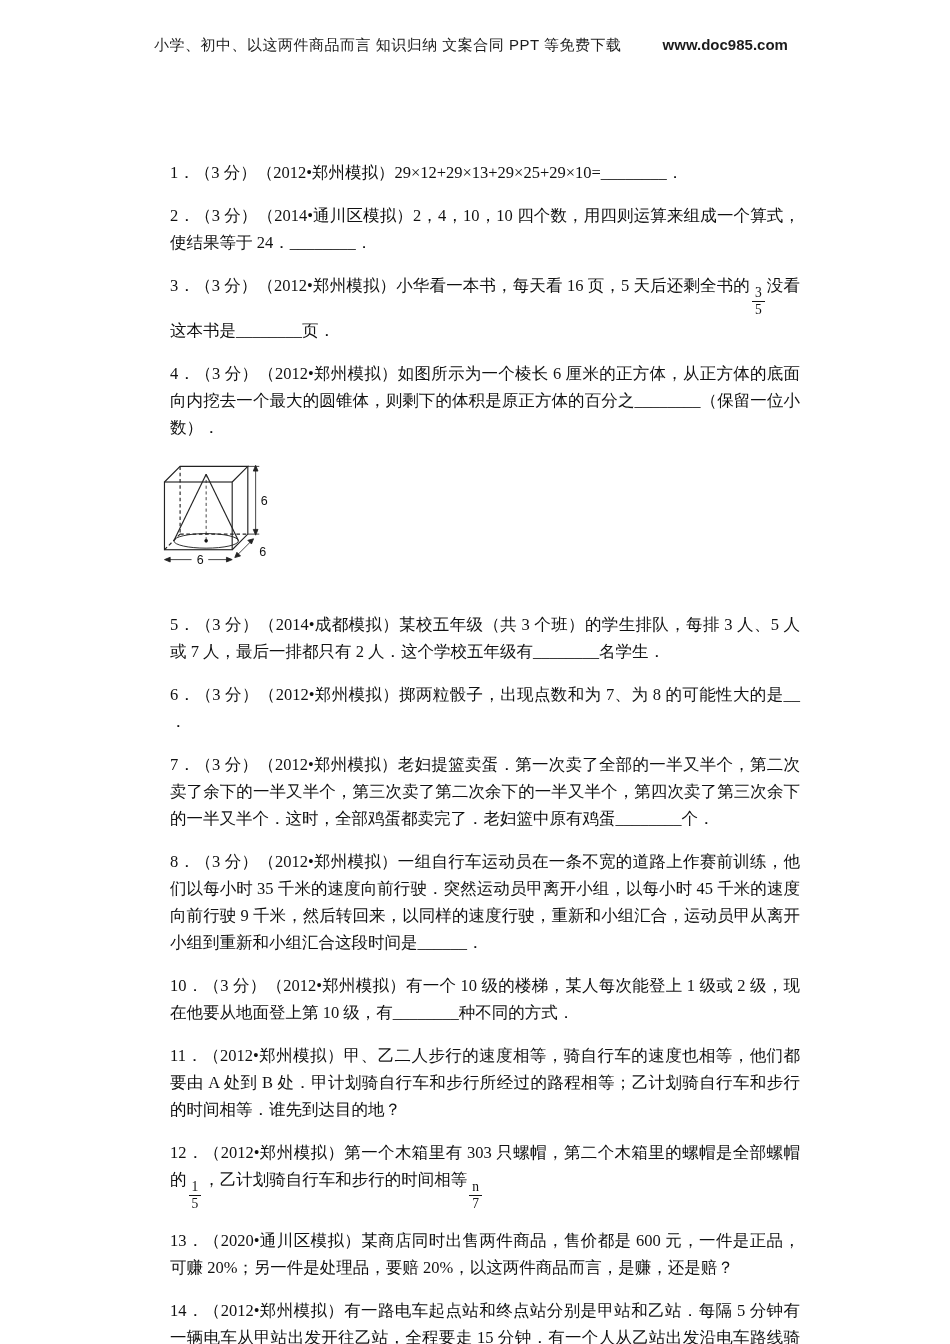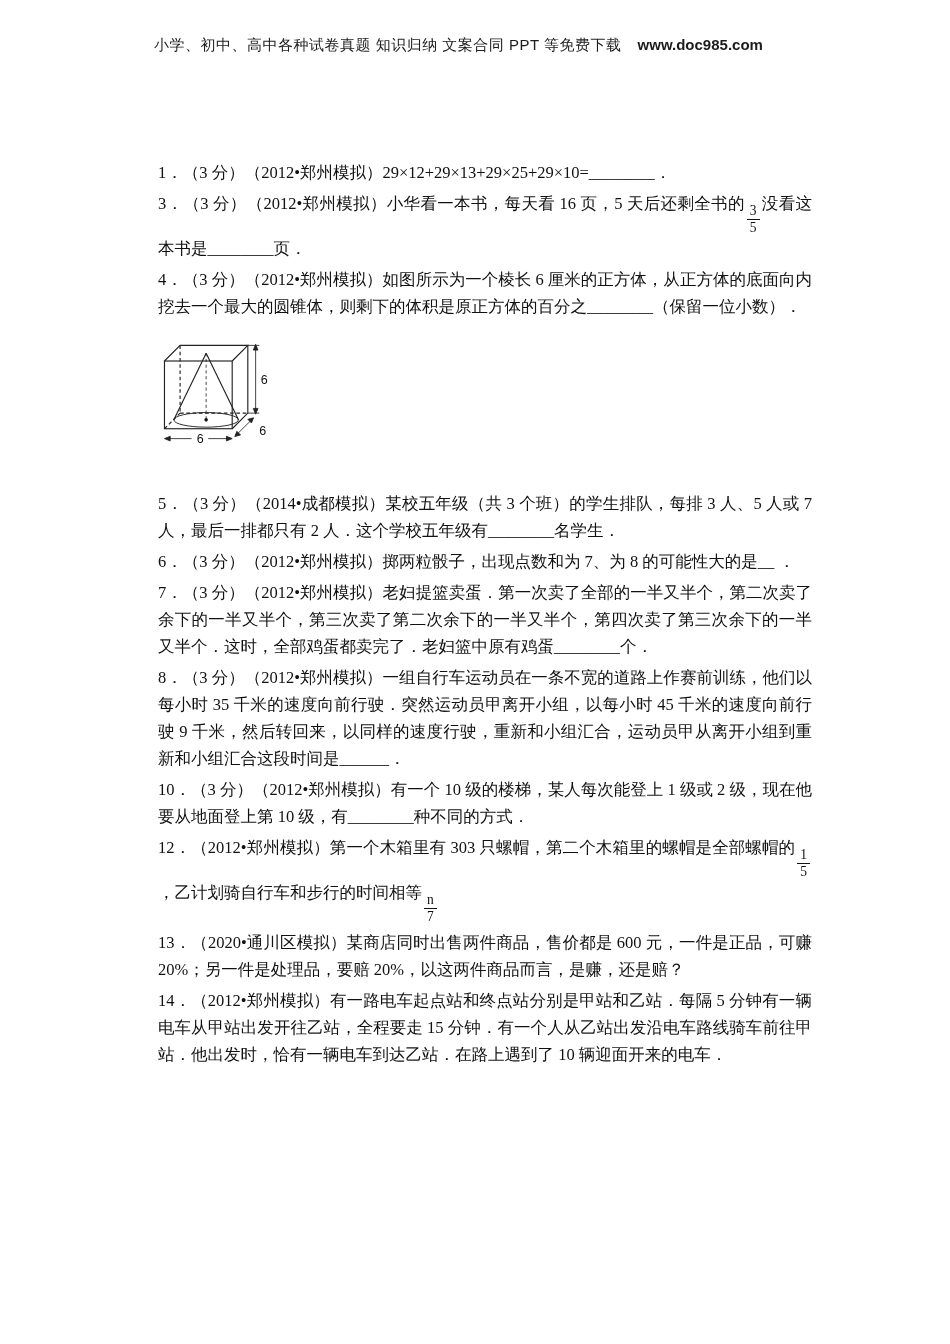--- a/index.html
+++ b/index.html
@@ -16,23 +16,23 @@
   .header{
     display:flex;
     align-items:baseline;
     font-family:"Liberation Sans","DejaVu Sans",sans-serif;
     font-size:15px;
     color:#1c1c1c;
     white-space:nowrap;
     margin-bottom:104px;
   }
   .header .promo{letter-spacing:0.5px;}
-  .header .url{margin-left:16px;font-weight:bold;}
+  .header .url{margin-left:41px;font-weight:bold;}
   .qwrap{font-size:16.5px;line-height:27px;text-align:justify;}
-  p.q{margin:4px;padding:0;}
+  p.q{margin:16px;padding:0;}
   .frac{
     display:inline-flex;
     flex-direction:column;
     align-items:center;
     vertical-align:-0.45em;
     font-size:0.82em;
     line-height:1.15;
     margin:0 2px;
   }
   .frac .fnum{border-bottom:1.3px solid #111;padding:0 3px;}
@@ -42,28 +42,29 @@
     width:118px;
   }
   .figure svg{display:block;}
 </style>
 </head>
 <body>
 
 <div class="page">
 
   <div class="header">
-    <span class="promo">小学、初中、高中各种试卷真题 知识归纳 文案合同 PPT 等免费下载</span>
+    <span class="promo">小学、初中、以这两件商品而言 知识归纳 文案合同 PPT 等免费下载</span>
     <span class="url">www.doc985.com</span>
   </div>
 
   <div class="qwrap">
 
     <p class="q"><span>1．（3 分）（2012•郑州模拟）29×12+29×13+29×25+29×10=________．</span></p>
 
+    <p class="q"><span>2．（3 分）（2014•通川区模拟）2，4，10，10 四个数，用四则运算来组成一个算式，使结果等于 24．________．</span></p>
 
     <p class="q"><span>3．（3 分）（2012•郑州模拟）小华看一本书，每天看 16 页，5 天后还剩全书的</span><span class="frac">
           <span class="fnum">3</span>
           <span class="fden">5</span>
         </span><span>没看这本书是________页．</span></p>
 
     <p class="q"><span>4．（3 分）（2012•郑州模拟）如图所示为一个棱长 6 厘米的正方体，从正方体的底面向内挖去一个最大的圆锥体，则剩下的体积是原正方体的百分之________（保留一位小数）．</span></p>
 
     <div class="figure">
       <svg width="118" height="112" viewBox="0 0 226 215">
@@ -113,20 +114,21 @@
 
     <p class="q"><span>6．（3 分）（2012•郑州模拟）掷两粒骰子，出现点数和为 7、为 8 的可能性大的是__ ．</span></p>
 
     <p class="q"><span>7．（3 分）（2012•郑州模拟）老妇提篮卖蛋．第一次卖了全部的一半又半个，第二次卖了余下的一半又半个，第三次卖了第二次余下的一半又半个，第四次卖了第三次余下的一半又半个．这时，全部鸡蛋都卖完了．老妇篮中原有鸡蛋________个．</span></p>
 
     <p class="q"><span>8．（3 分）（2012•郑州模拟）一组自行车运动员在一条不宽的道路上作赛前训练，他们以每小时 35 千米的速度向前行驶．突然运动员甲离开小组，以每小时 45 千米的速度向前行驶 9 千米，然后转回来，以同样的速度行驶，重新和小组汇合，运动员甲从离开小组到重新和小组汇合这段时间是______．</span></p>
 
 
     <p class="q"><span>10．（3 分）（2012•郑州模拟）有一个 10 级的楼梯，某人每次能登上 1 级或 2 级，现在他要从地面登上第 10 级，有________种不同的方式．</span></p>
 
+    <p class="q"><span>11．（2012•郑州模拟）甲、乙二人步行的速度相等，骑自行车的速度也相等，他们都要由 A 处到 B 处．甲计划骑自行车和步行所经过的路程相等；乙计划骑自行车和步行的时间相等．谁先到达目的地？</span></p>
 
     <p class="q"><span>12．（2012•郑州模拟）第一个木箱里有 303 只螺帽，第二个木箱里的螺帽是全部螺帽的</span><span class="frac">
           <span class="fnum">1</span>
           <span class="fden">5</span>
         </span><span>，乙计划骑自行车和步行的时间相等</span><span class="frac">
           <span class="fnum">n</span>
           <span class="fden">7</span>
         </span></p>
 
     <p class="q"><span>13．（2020•通川区模拟）某商店同时出售两件商品，售价都是 600 元，一件是正品，可赚 20%；另一件是处理品，要赔 20%，以这两件商品而言，是赚，还是赔？</span></p>

